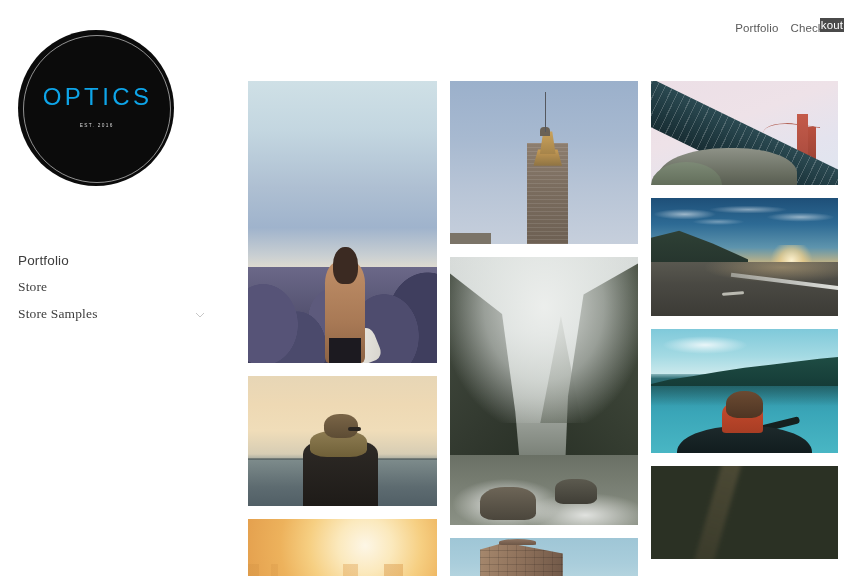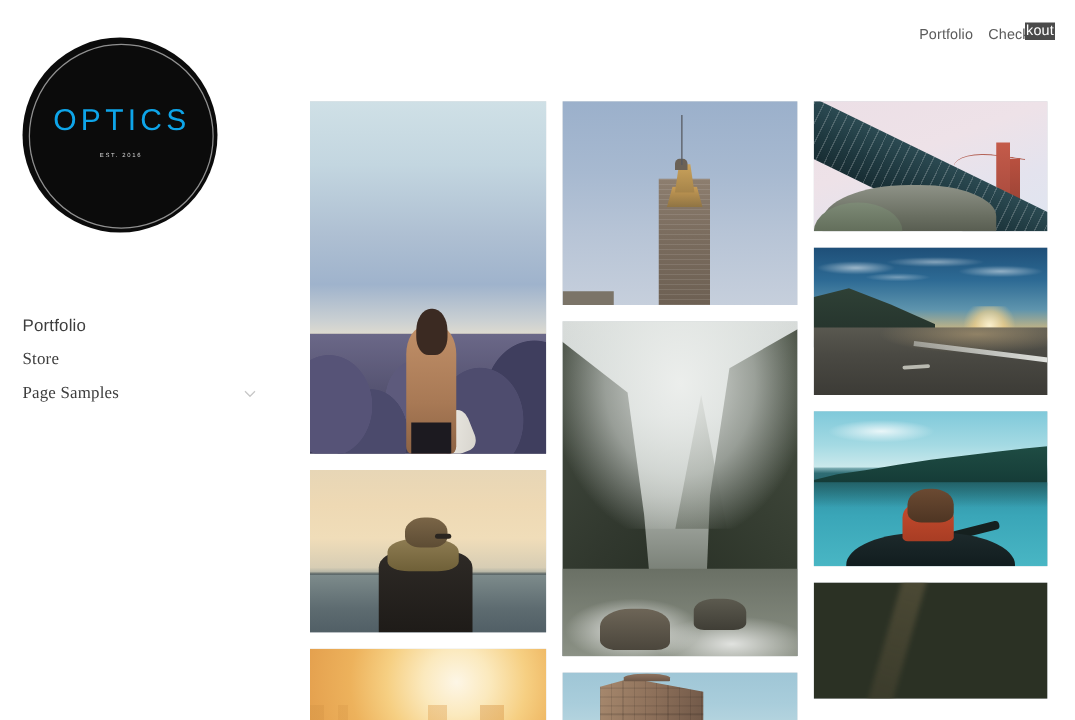--- a/index.html
+++ b/index.html
@@ -570,21 +570,21 @@
         <span class="nav-label">Portfolio</span>
       </div>
 
       <div class="nav-item i1">
         <span class="nav-label">Store</span>
       </div>
 
 
 
       <div class="nav-item i4">
-        <span class="nav-label">Page Samples</span>
+        <span class="nav-label">Store Samples</span>
         <span class="nav-spacer"></span>
         <span class="chevron">
           <svg viewBox="0 0 10 10" width="10" height="10" aria-hidden="true">
             <path d="M1 3 L5 7 L9 3" fill="none" stroke="#9a9a9a" stroke-width="1"></path>
           </svg>
         </span>
       </div>
 
     </nav>
   </aside>

